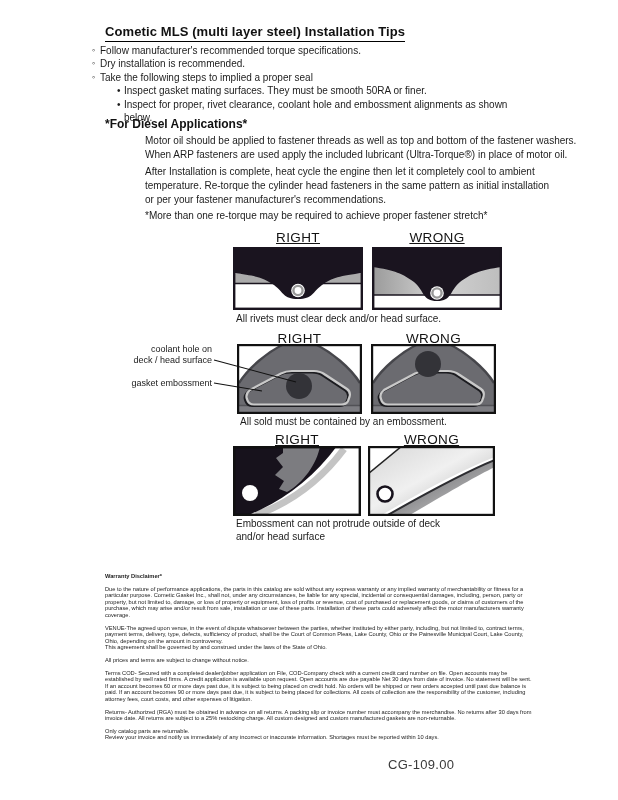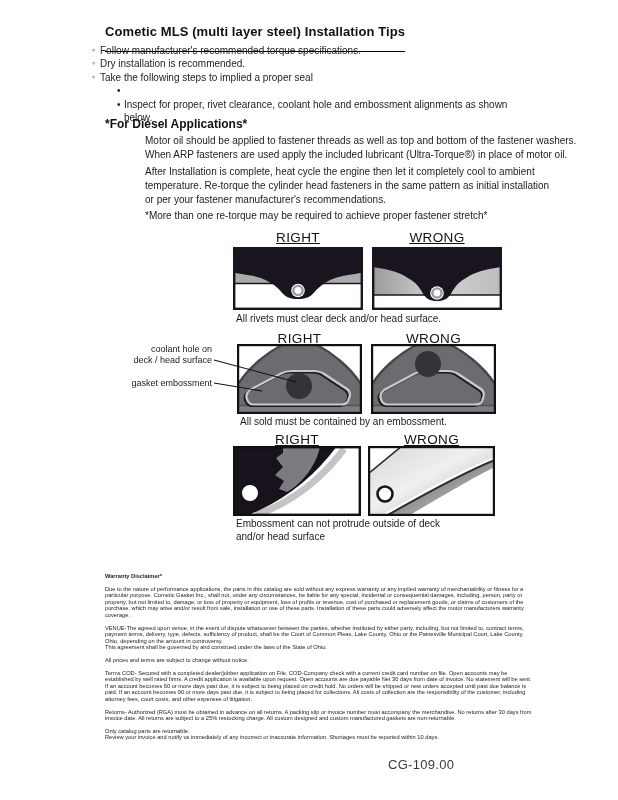--- a/index.html
+++ b/index.html
@@ -1,21 +1,21 @@
 <!DOCTYPE html>
 <html><head>
 <meta charset="utf-8">
 <style>
   * { margin:0; padding:0; box-sizing:border-box; }
   html,body { background:#ffffff; }
   body { width:618px; height:800px; font-family:"Liberation Sans", sans-serif; color:#1a1a1a; position:relative; overflow:hidden; }
   .page { position:absolute; left:0; top:0; width:618px; height:800px; background:#fff; }
   .abs { position:absolute; }
 
-  .title { left:105px; top:24px; font-size:13px; font-weight:bold; color:#111; border-bottom:1.5px solid #000; padding-bottom:12px; letter-spacing:0.1px; }
+  .title { left:105px; top:24px; font-size:13px; font-weight:bold; color:#111; border-bottom:1.5px solid #000; padding-bottom:2px; letter-spacing:0.1px; }
 
   .bullets { left:92px; top:44px; font-size:10px; line-height:13.4px; color:#1c1c1c; width:440px; }
   .b-row { display:flex; }
   .b-row .mk { width:8px; font-size:9px; }
   .b-row.sub { padding-left:25px; }
   .b-row.sub .mk { width:7px; font-size:10px; }
 
   .diesel-h { left:105px; top:117px; font-size:12px; font-weight:bold; color:#111; }
   .para { left:105px; font-size:10px; line-height:14px; white-space:pre-line; color:#1c1c1c; width:445px;margin-left:40px; }
   .p1 { top:134px; } .p2 { top:165px; } .p3 { top:209px; }
@@ -55,20 +55,21 @@
     <div class="b-row">
       <span class="mk">◦</span>
       <span>Dry installation is recommended.</span>
     </div>
     <div class="b-row">
       <span class="mk">◦</span>
       <span>Take the following steps to implied a proper seal</span>
     </div>
     <div class="b-row sub">
       <span class="mk">•</span>
+      <span>Inspect gasket mating surfaces.  They must be smooth 50RA or finer.</span>
     </div>
     <div class="b-row sub">
       <span class="mk">•</span>
       <span>Inspect for proper, rivet clearance, coolant hole and embossment alignments as shown below.</span>
     </div>
   </div>
 
   <div class="abs diesel-h">*For Diesel Applications*</div>
   <div class="abs para p1">Motor oil should be applied to fastener threads as well as top and bottom of the fastener washers.
 When ARP fasteners are used apply the included lubricant (Ultra-Torque®) in place of motor oil.</div>

